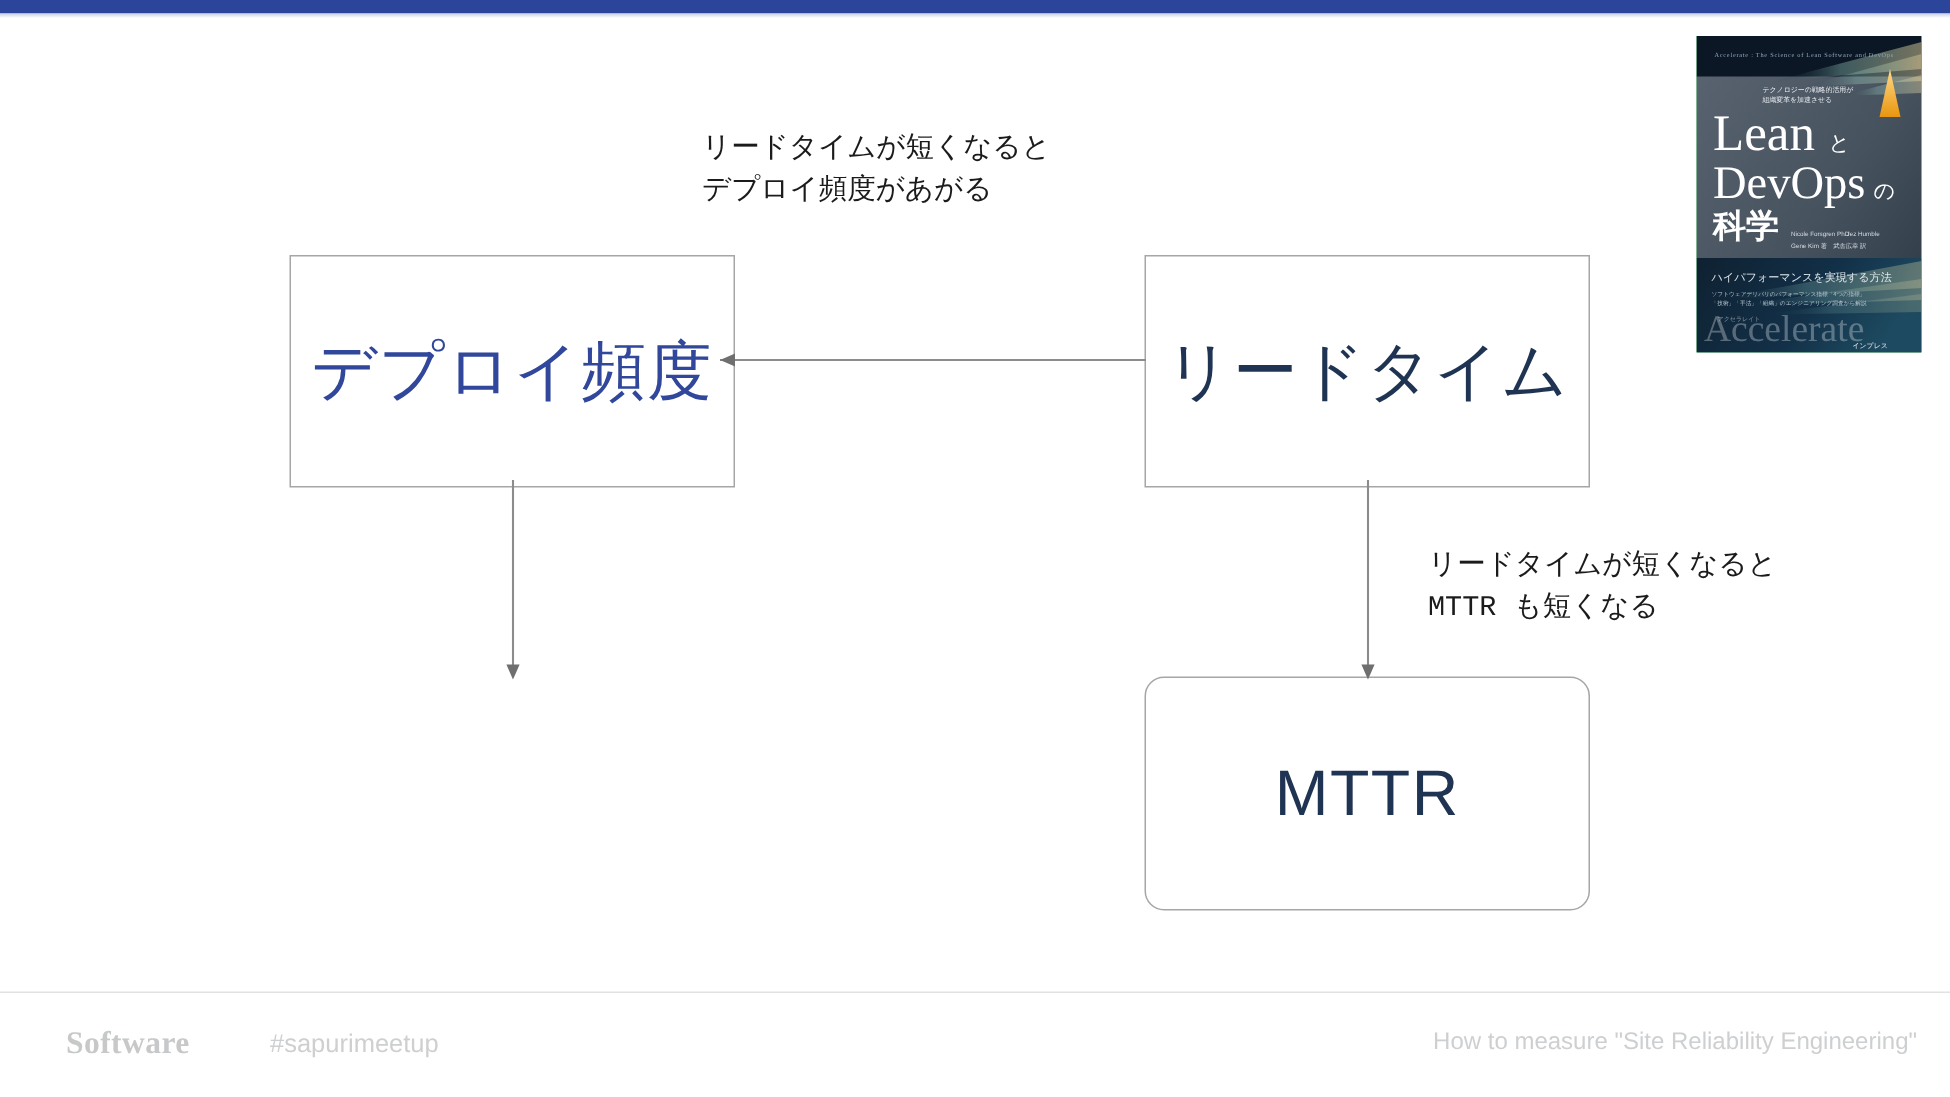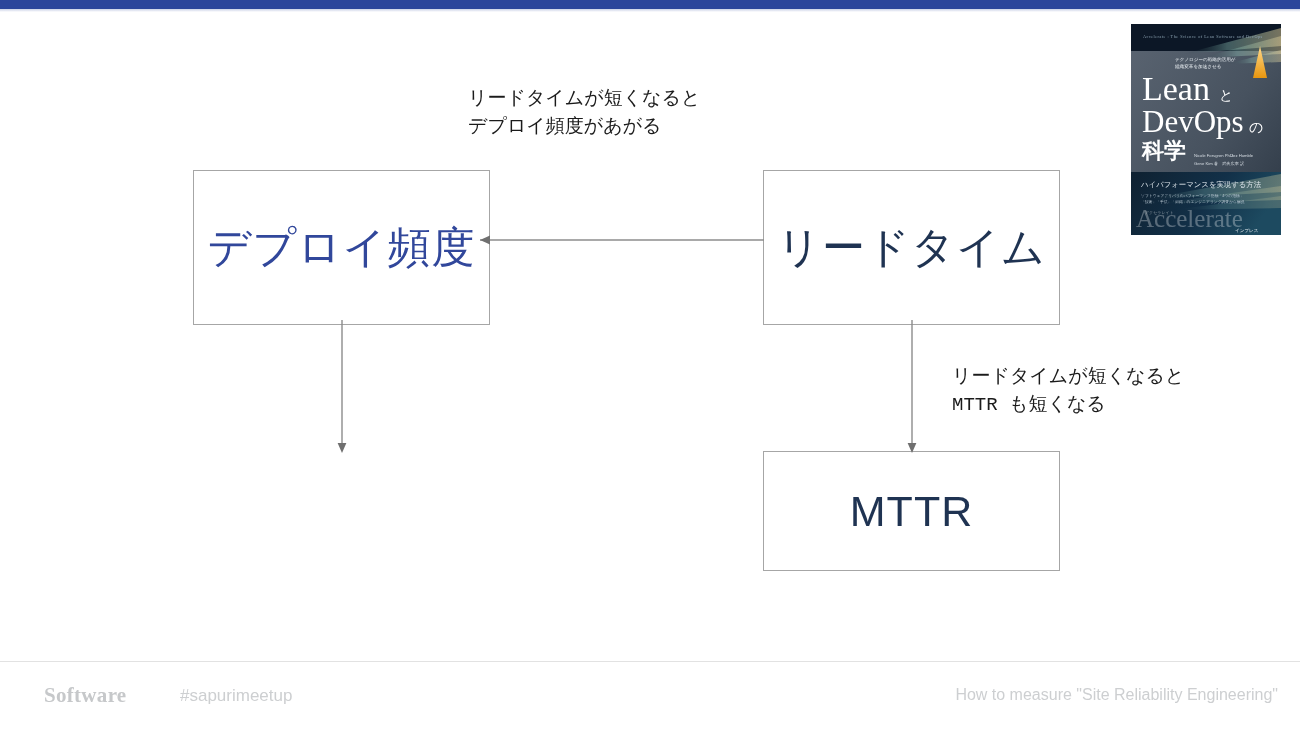--- a/index.html
+++ b/index.html
@@ -80,21 +80,21 @@
     left: 193px;  top: 170px;  width: 297px; height: 155px;
     color: #31479b;
   }
   .kbox-leadtime {
     left: 763px;  top: 170px;  width: 297px; height: 155px;
   }
   .kbox-cfr {
     left: 193px;  top: 451px;  width: 297px; height: 156px;
   }
   .kbox-mttr {
-    left: 763px;  top: 451px;  width: 297px; height: 120px;
+    left: 763px;  top: 451px;  width: 297px; height: 156px; border-radius: 13px;
   }
 
   
   .connector { position: absolute; }
   .conn-horizontal { left: 470px; top: 230px; }
   .conn-left-vert  { left: 320px; top: 320px; }
   .conn-right-vert { left: 890px; top: 320px; }
 
   
   .book {

